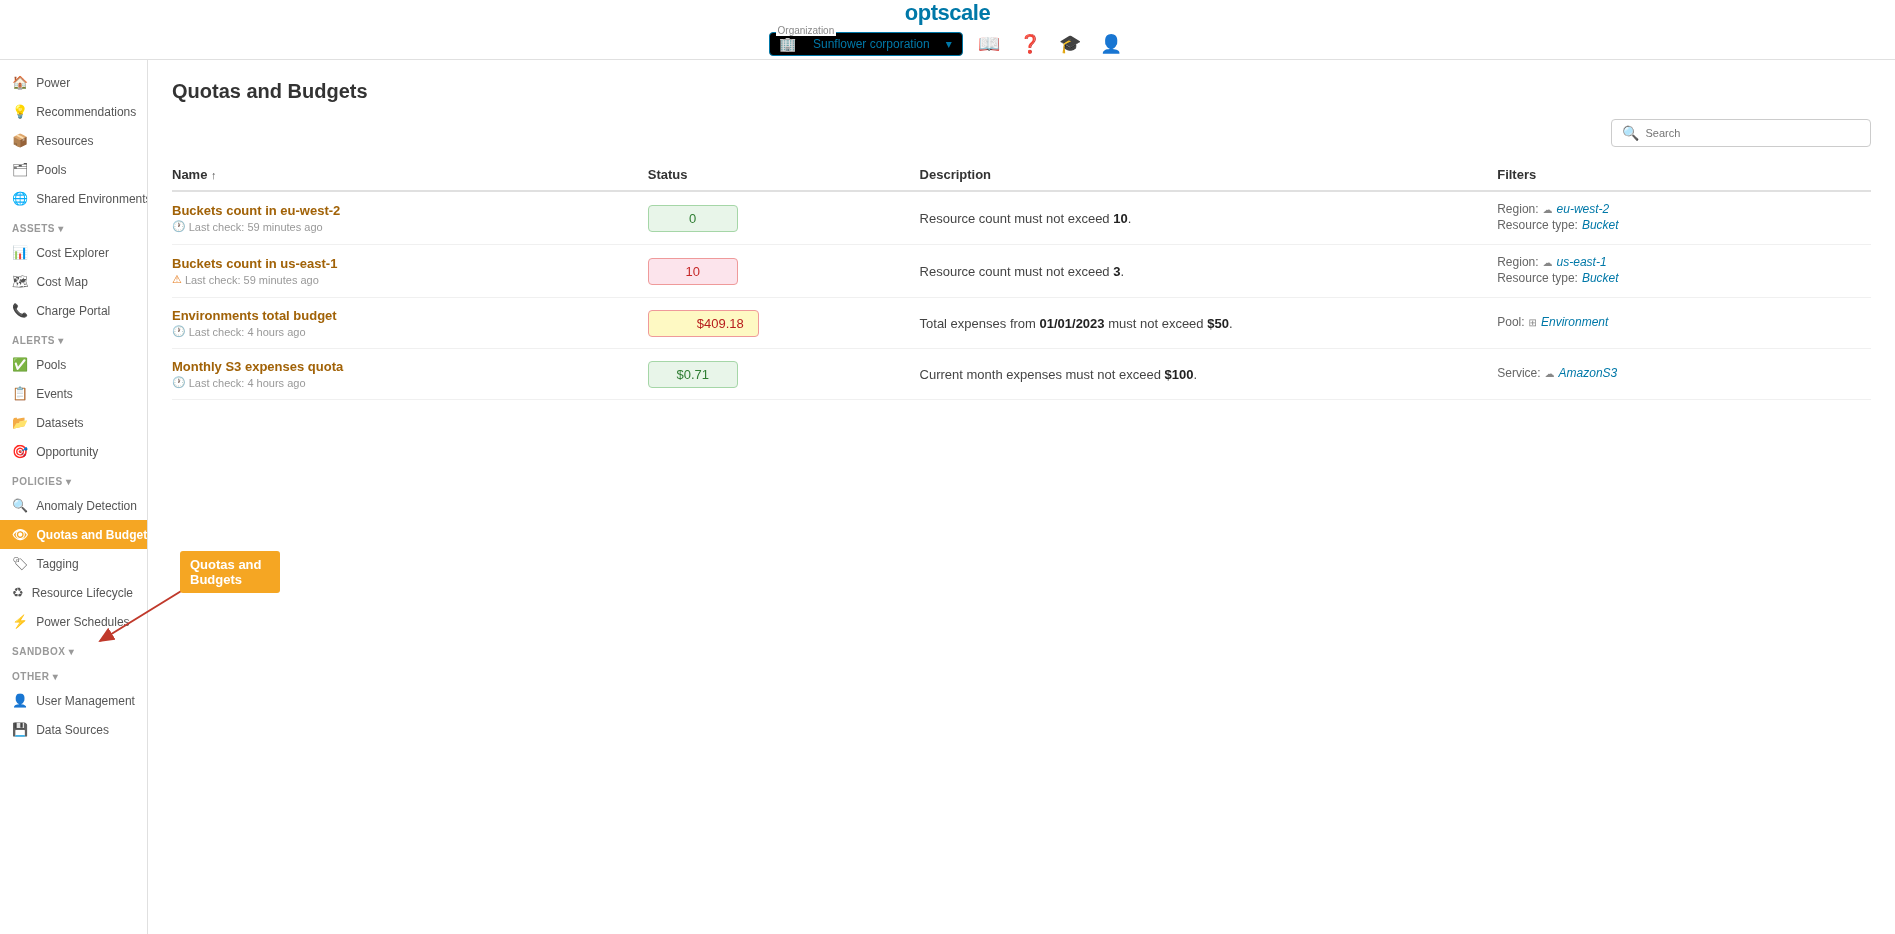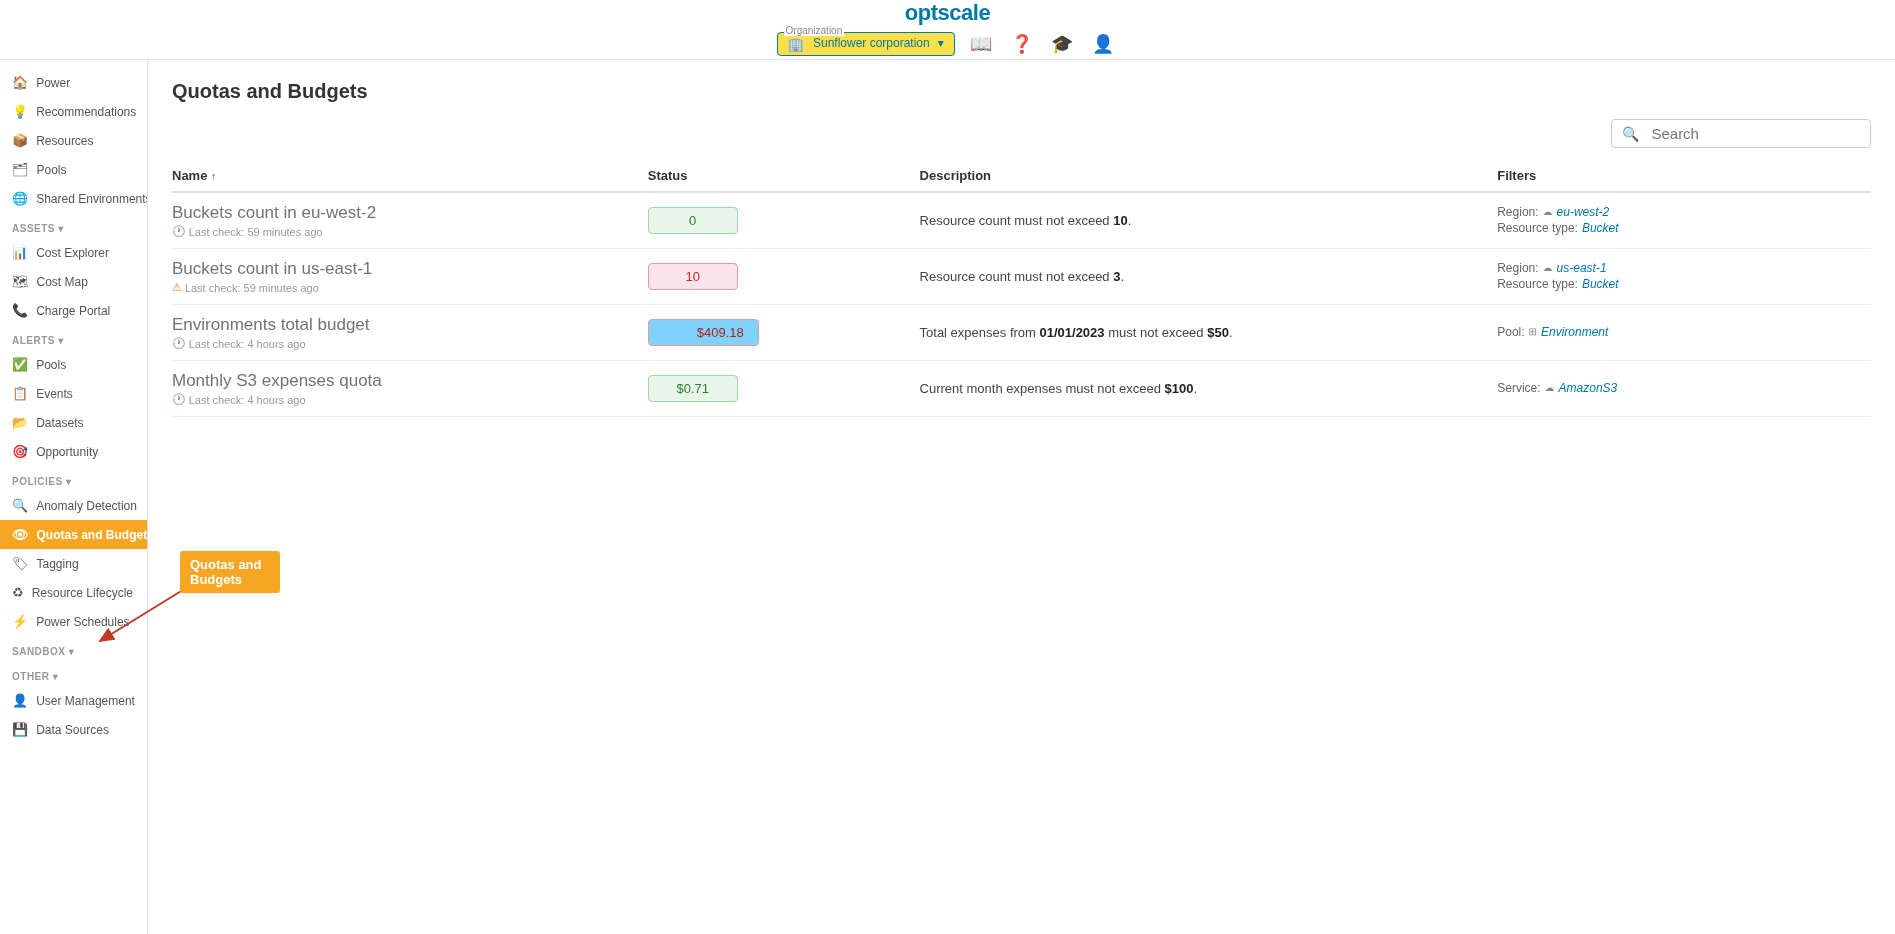--- a/index.html
+++ b/index.html
@@ -9,22 +9,22 @@
     .header {
       display: flex; align-items: center; justify-content: space-between;
       background: #fff; border-bottom: 1px solid #e0e0e0;
       padding: 0 16px; height: 60px; z-index: 10; flex-shrink: 0; flex-direction: column;
     }
     .header-logo { display: flex; align-items: center; }
     .logo-text { font-size: 22px; font-weight: 700; color: #0078a8; letter-spacing: -0.5px; }
     .header-right { display: flex; align-items: center; gap: 12px; }
     .org-selector {
       border: 1px solid #0078a8; border-radius: 4px; padding: 3px 10px;
-      display: flex; gap: 8px; cursor: pointer;
-      font-size: 12px; color: #0078a8; background: #fde047; position: relative;
+      display: flex; align-items: center; gap: 16px; cursor: pointer;
+      font-size: 12px; color: #0078a8; background: #000000; position: relative;
     }
     .org-selector .org-label { font-size: 10px; color: #888; position: absolute; top: -8px; left: 6px; background: #fff; padding: 0 2px; }
     .org-icon { font-size: 14px; }
     .header-icons { display: flex; gap: 10px; }
     .header-icon-btn { background: none; border: none; cursor: pointer; color: #666; font-size: 18px; padding: 4px; }
 
     
     .layout { display: flex; flex: 1; overflow: hidden; }
 
     
@@ -46,47 +46,47 @@
 
     
     .page-title { font-size: 20px; font-weight: 600; color: #333; margin-bottom: 16px; }
 
     
     .search-bar-container { display: flex; justify-content: flex-end; margin-bottom: 12px; }
     .search-bar {
       display: flex; align-items: center; border: 1px solid #ccc; border-radius: 4px;
       padding: 5px 10px; background: #fff; width: 260px; gap: 6px;
     }
-    .search-bar input { border: none; outline: none; font-size: 15px; flex: 1; color: #333; margin-left: 6px; }
+    .search-bar input { border: none; outline: none; font-size: 11px; flex: 1; color: #333; }
     .search-icon { color: #999; font-size: 14px; }
 
     
     .quota-table { width: 100%; border-collapse: collapse; }
     .quota-table th {
       text-align: left; font-size: 13px; font-weight: 600; color: #333;
       border-bottom: 2px solid #e0e0e0; padding: 8px 12px 8px 0;
     }
     .quota-table td { padding: 10px 12px 10px 0; border-bottom: 1px solid #f0f0f0; vertical-align: middle; }
     .col-name { width: 28%; }
     .col-status { width: 16%; }
     .col-description { width: 34%; }
     .col-filters { width: 22%; }
 
-    .quota-name { color: #737373; font-weight: 400; font-size: 17px; cursor: pointer; }
+    .quota-name { color: #a16207; font-weight: 700; font-size: 13px; cursor: pointer; }
     .quota-check { font-size: 11px; color: #999; margin-top: 2px; display: flex; align-items: center; gap: 3px; }
     .quota-check .warn-icon { color: #e67e22; }
 
     
     .status-badge {
       display: inline-block; padding: 5px 14px; border-radius: 4px;
       font-size: 13px; font-weight: 500; text-align: center; min-width: 90px;
     }
     .status-ok { background: #e8f5e9; color: #2e7d32; border: 1px solid #a5d6a7; }
     .status-warn { background: #fce4ec; color: #c62828; border: 1px solid #ef9a9a; }
-    .status-over { background: #7dd3fc; color: #b71c1c; border: 1px solid #ef9a9a; padding-left: 48px; }
+    .status-over { background: #fef9c3; color: #b71c1c; border: 1px solid #ef9a9a; padding-left: 48px; }
     .status-money-ok { background: #e8f5e9; color: #2e7d32; border: 1px solid #a5d6a7; }
 
     .description-cell { font-size: 13px; color: #444; }
     .description-cell strong { font-weight: 600; color: #222; }
 
     .filter-cell { font-size: 12px; color: #444; }
     .filter-row { margin-bottom: 2px; display: flex; align-items: center; gap: 4px; }
     .filter-key { color: #666; }
     .filter-value { color: #0078a8; font-weight: 500; font-style: italic; }
     .filter-icon { font-size: 10px; color: #888; }

